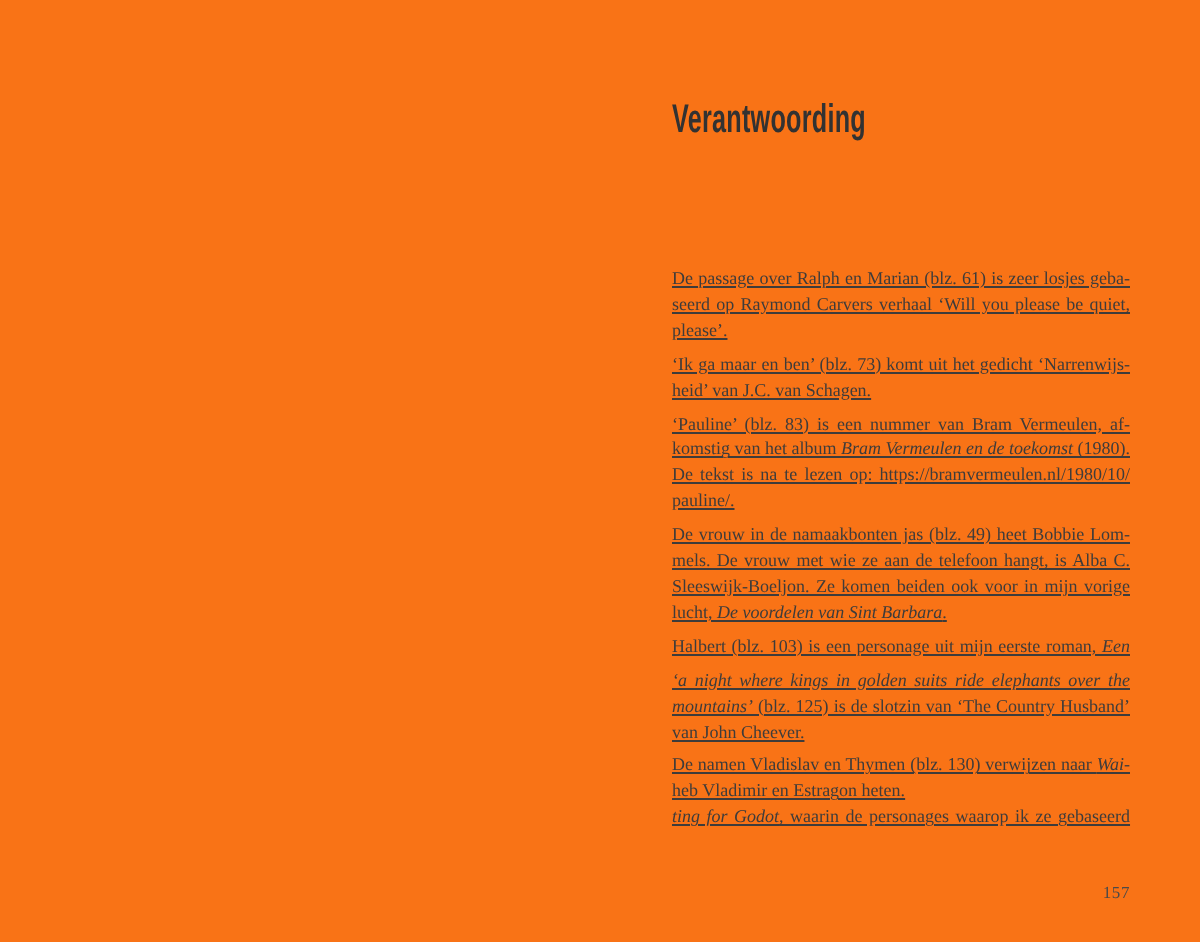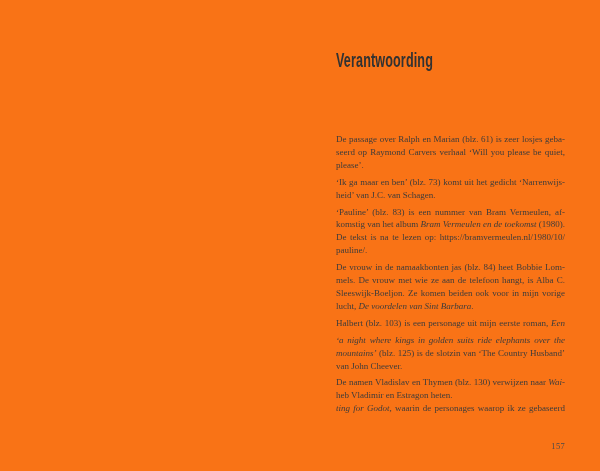--- a/index.html
+++ b/index.html
@@ -34,20 +34,21 @@
     width: 229px;
     font-size: 9px;
     line-height: 12.9px;
   }
   .para { margin: 0 0 4px 0; }
   .line {
     text-align: justify;
     text-align-last: justify;
     white-space: nowrap;
     overflow: visible;
+    text-decoration: underline;
   }
   .line.last { text-align-last: left; }
   .line i { font-style: italic; }
   .pagenum {
     position: absolute;
     left: 336px;
     top: 441px;
     width: 229px;
     text-align: right;
     font-size: 8.5px;
@@ -71,21 +72,21 @@
         <div class="line"><span>‘Ik ga maar en ben’ (blz. 73) komt uit het gedicht ‘Narrenwijs-</span></div>
         <div class="line last"><span>heid’ van J.C. van Schagen.</span></div>
       </div>
       <div class="para">
         <div class="line"><span>‘Pauline’ (blz. 83) is een nummer van Bram Vermeulen, af-</span></div>
         <div class="line"><span>komstig van het album </span><i>Bram Vermeulen en de toekomst</i><span> (1980).</span></div>
         <div class="line"><span>De tekst is na te lezen op: https://bramvermeulen.nl/1980/10/</span></div>
         <div class="line last"><span>pauline/.</span></div>
       </div>
       <div class="para">
-        <div class="line"><span>De vrouw in de namaakbonten jas (blz. 84) heet Bobbie Lom-</span></div>
+        <div class="line"><span>De vrouw in de namaakbonten jas (blz. 49) heet Bobbie Lom-</span></div>
         <div class="line"><span>mels. De vrouw met wie ze aan de telefoon hangt, is Alba C.</span></div>
         <div class="line"><span>Sleeswijk-Boeljon. Ze komen beiden ook voor in mijn vorige</span></div>
         <div class="line last"><span>lucht, </span><i>De voordelen van Sint Barbara</i><span>.</span></div>
       </div>
       <div class="para">
         <div class="line"><span>Halbert (blz. 103) is een personage uit mijn eerste roman, </span><i>Een</i></div>
       </div>
       <div class="para">
         <div class="line"><i>‘a night where kings in golden suits ride elephants over the</i></div>
         <div class="line"><i>mountains’</i><span> (blz. 125) is de slotzin van ‘The Country Husband’</span></div>

